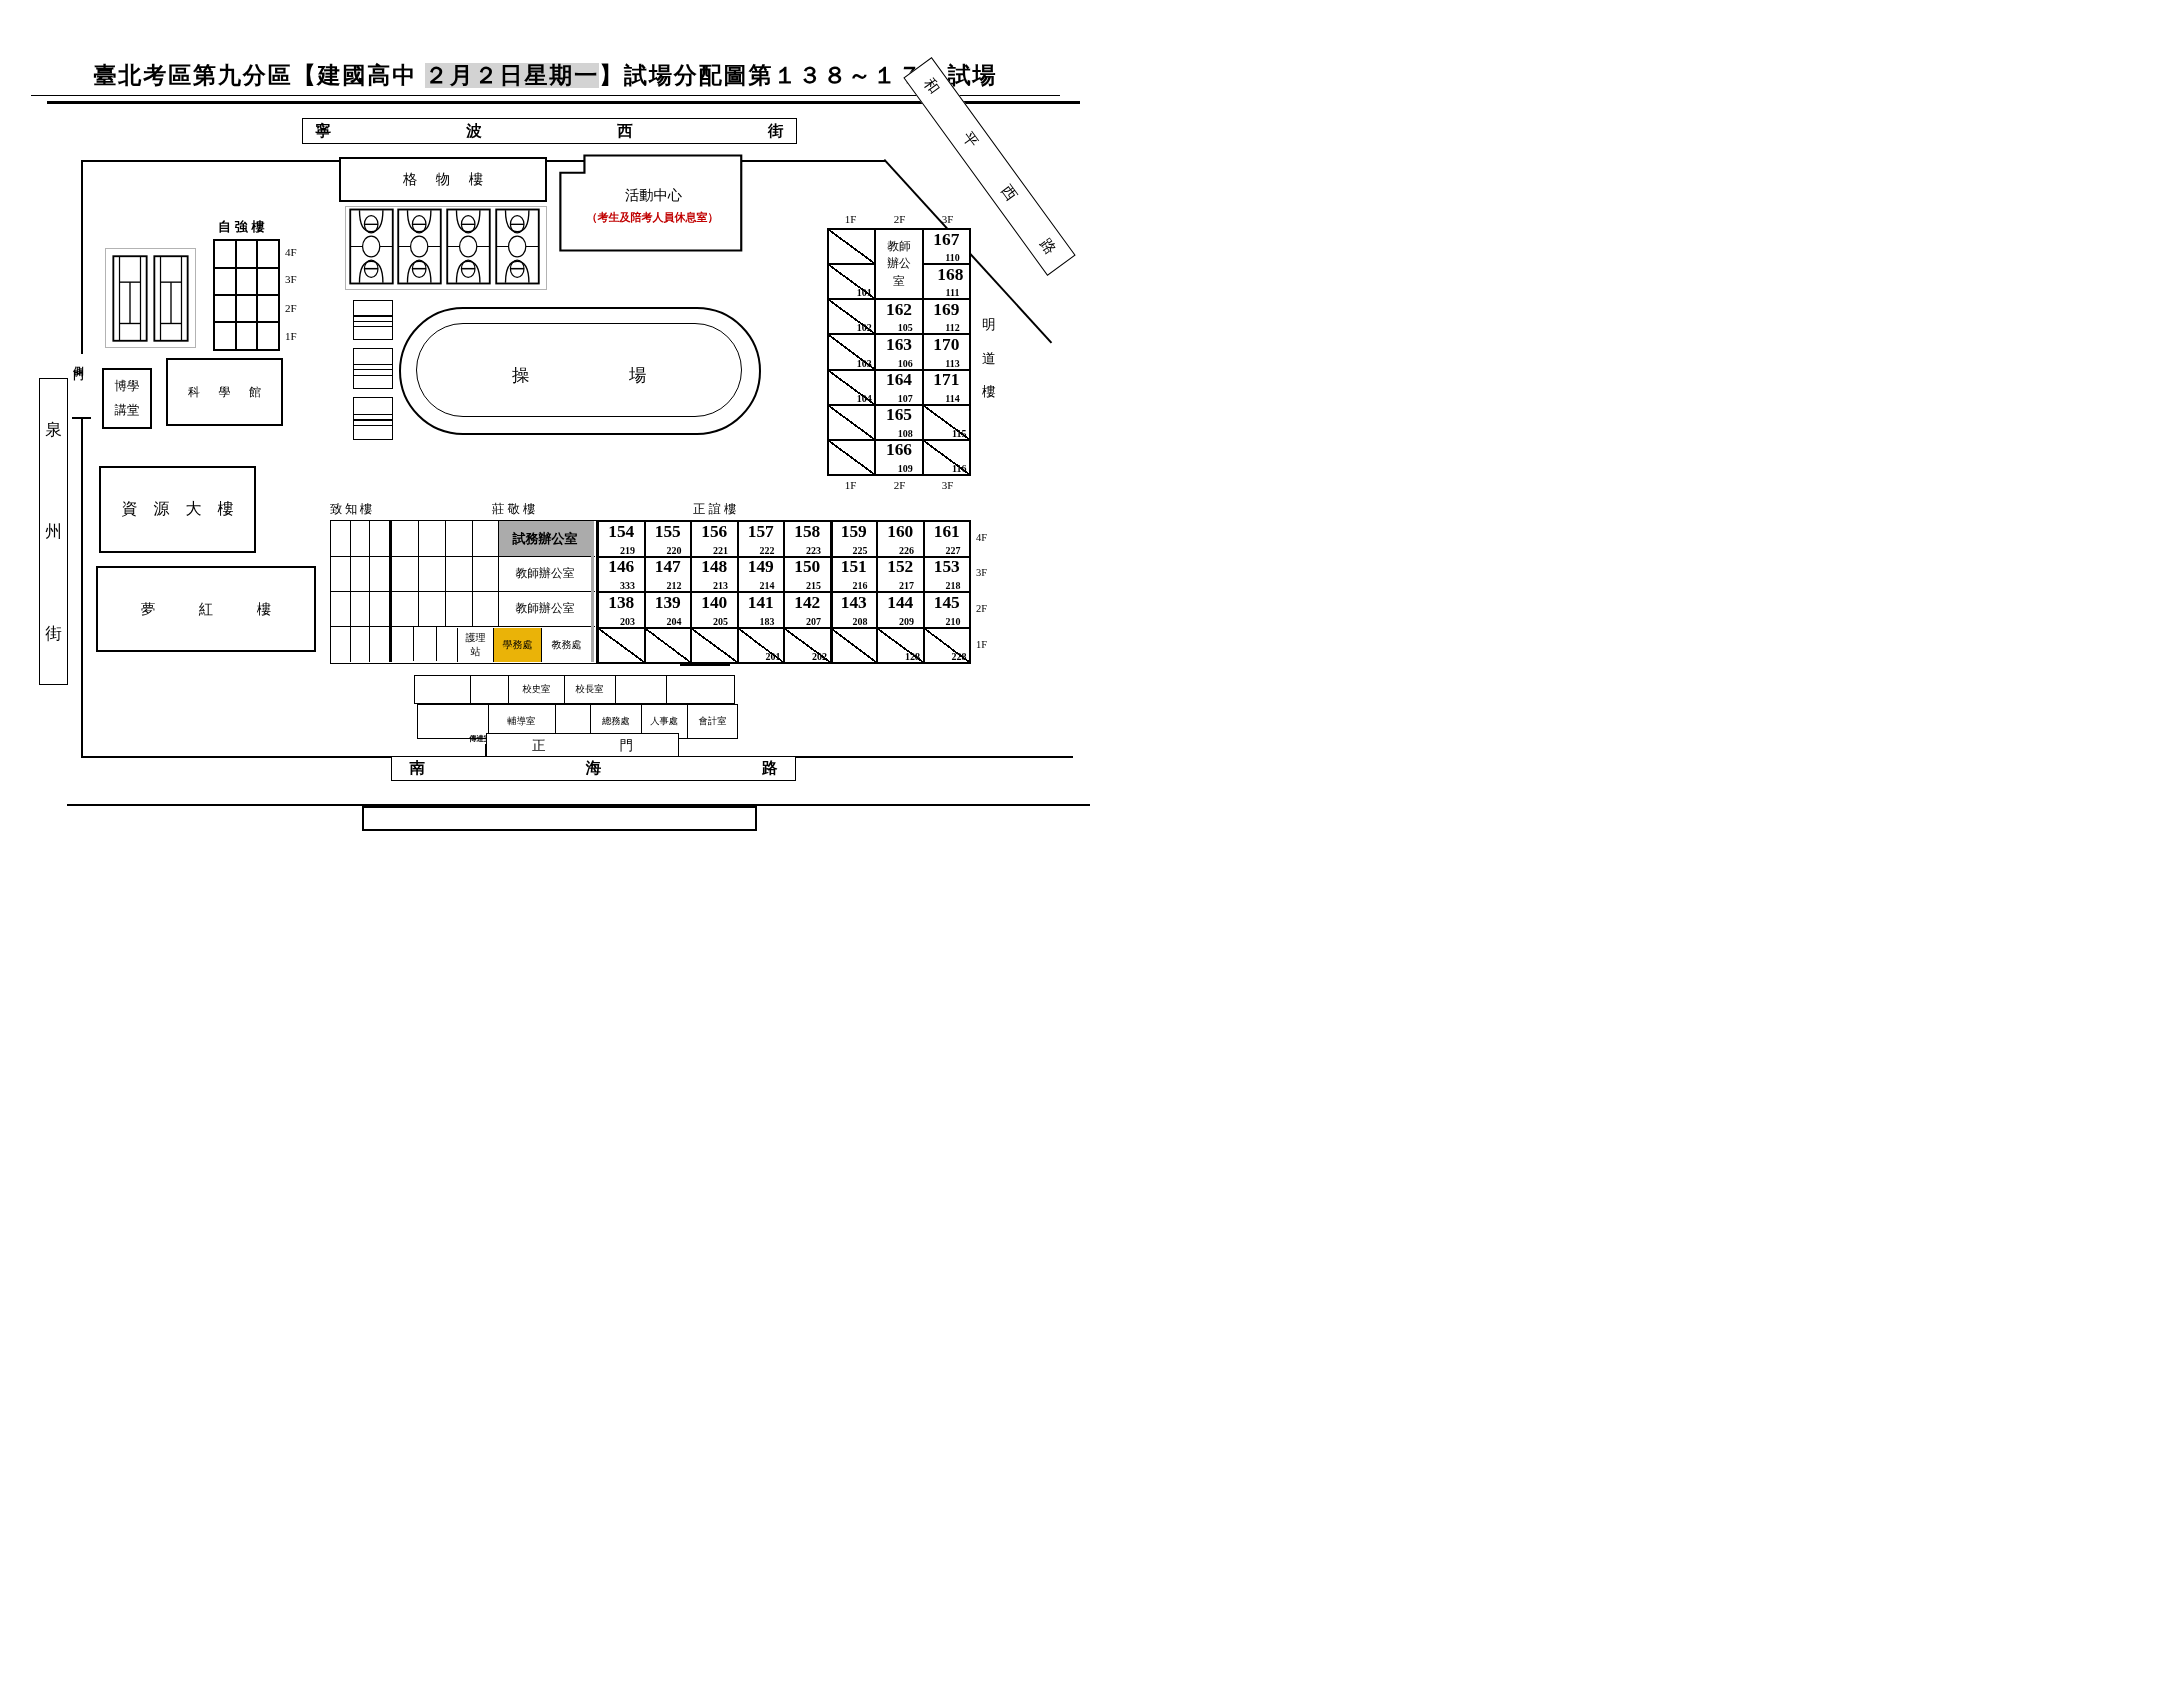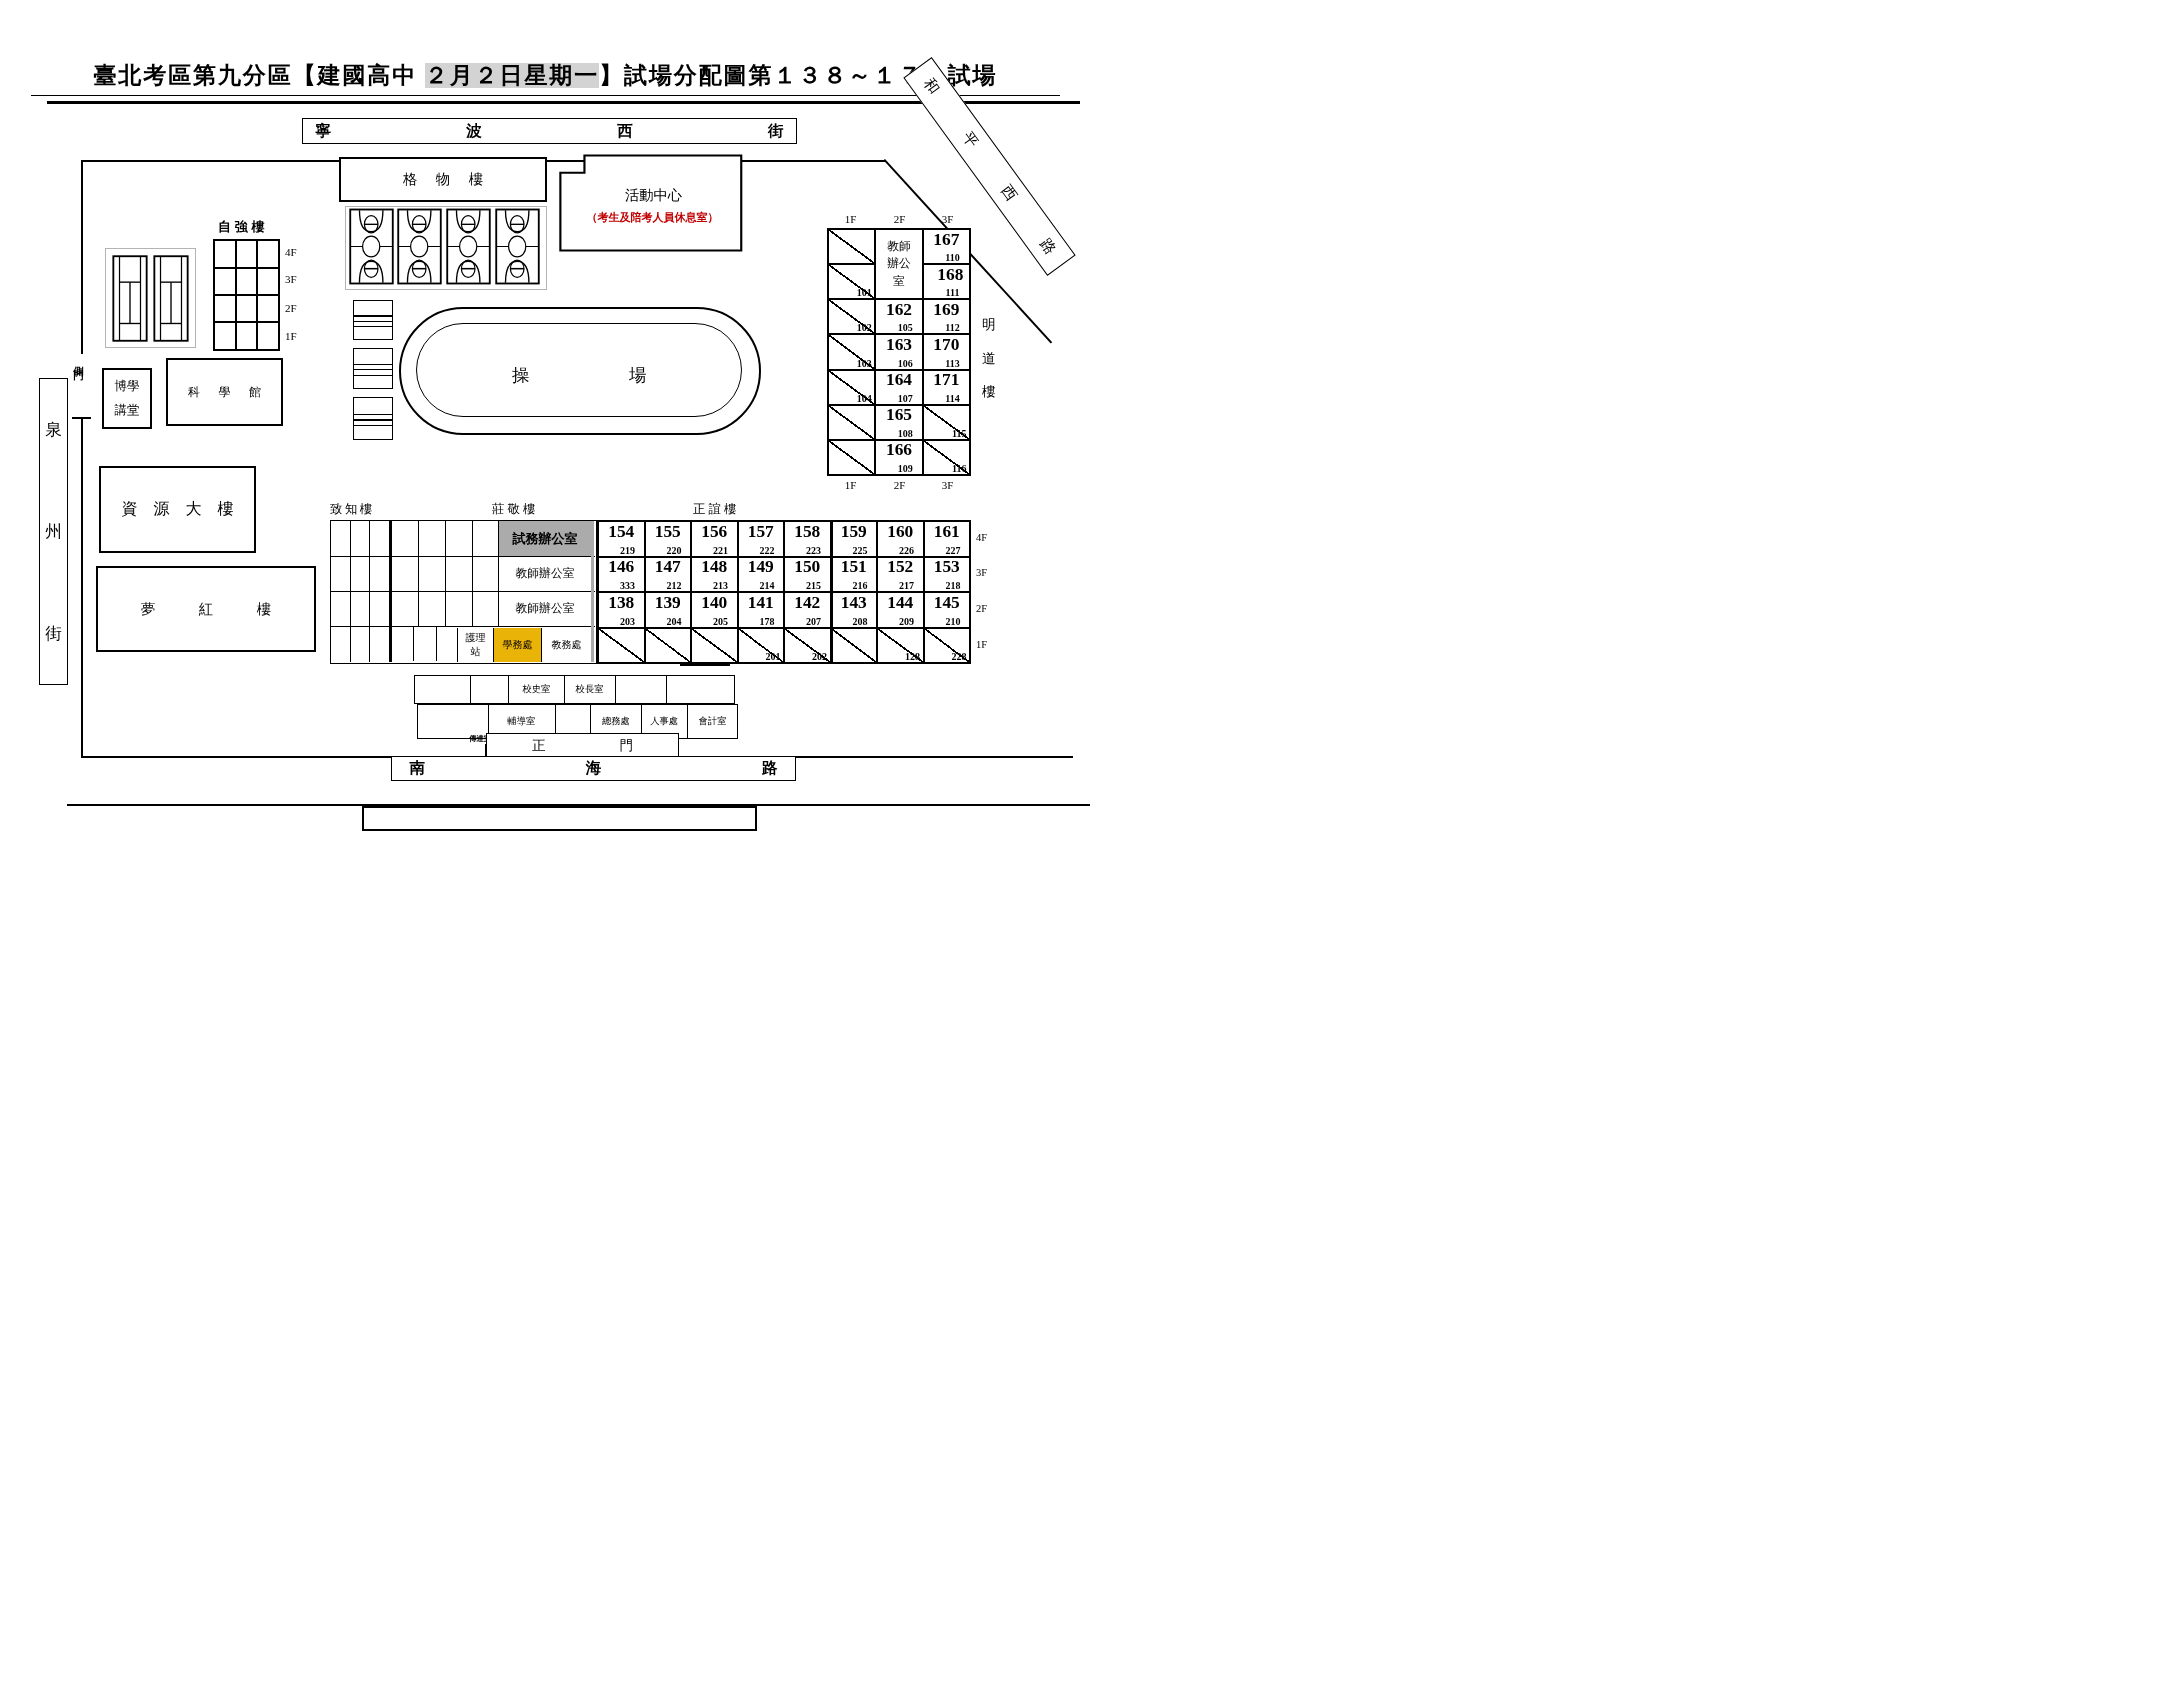--- a/index.html
+++ b/index.html
@@ -292,21 +292,21 @@
       <div class="rcell">
         <div class="rm">139</div>
         <div class="st">204</div>
       </div>
       <div class="rcell">
         <div class="rm">140</div>
         <div class="st">205</div>
       </div>
       <div class="rcell">
         <div class="rm">141</div>
-        <div class="st">178</div>
+        <div class="st">183</div>
       </div>
       <div class="rcell">
         <div class="rm">142</div>
         <div class="st">207</div>
       </div>
       <div class="rcell">
         <div class="rm">143</div>
         <div class="st">208</div>
       </div>
       <div class="rcell">

